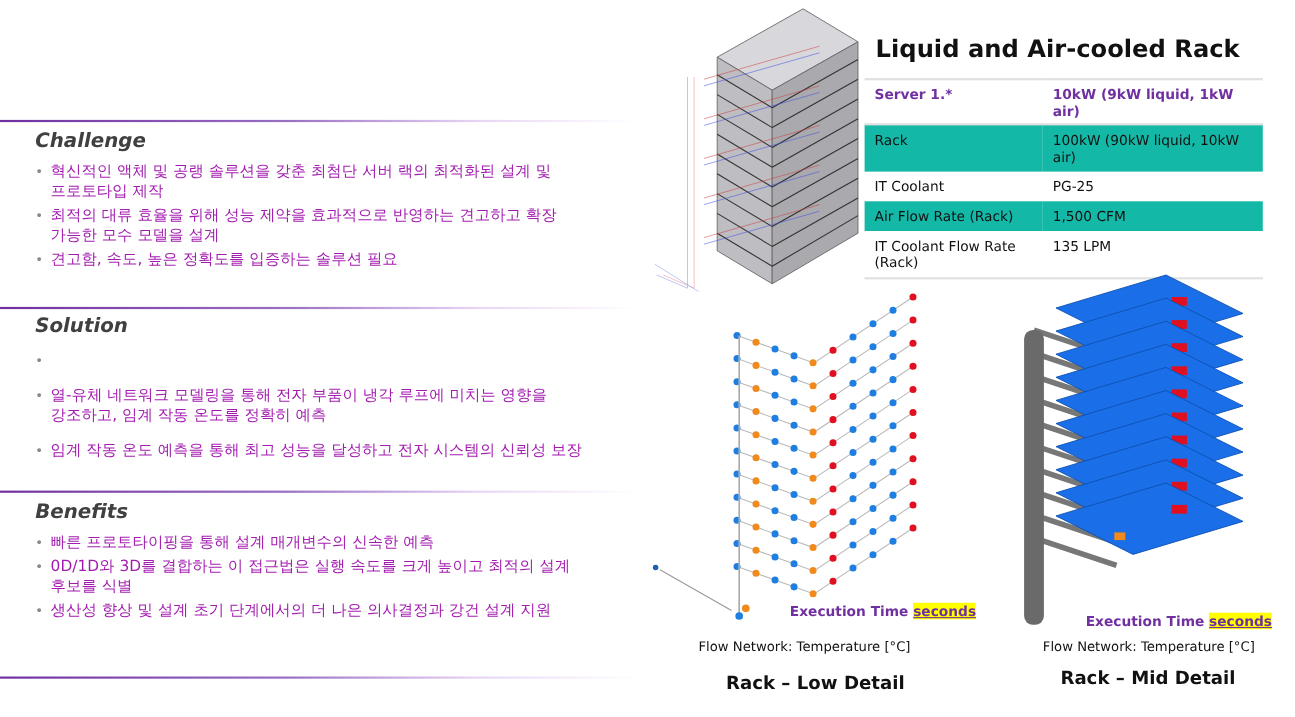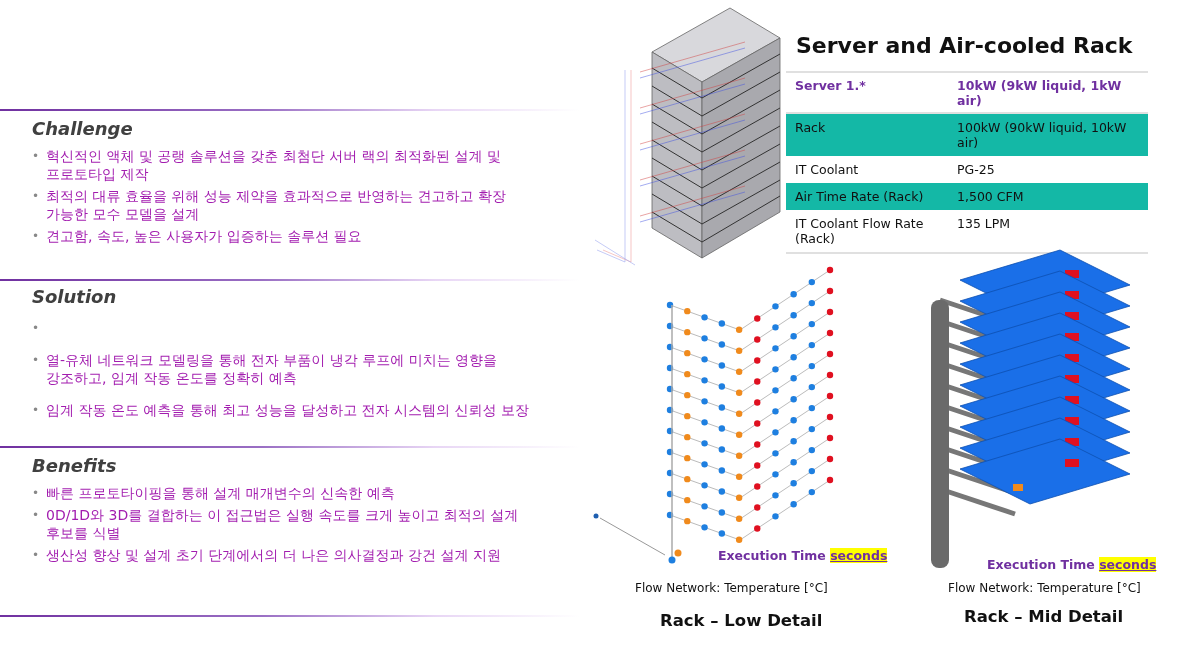--- a/index.html
+++ b/index.html
@@ -39,21 +39,21 @@
 <div class="divider" style="top:109px;"></div>
 <div class="divider" style="top:279px;"></div>
 <div class="divider" style="top:446px;"></div>
 <div class="divider" style="top:615px;"></div>
 
 <div class="section" style="top:118px;">
   <h2>Challenge</h2>
   <ul>
     <li style="margin-bottom:4px;"><span>혁신적인 액체 및 공랭 솔루션을 갖춘 최첨단 서버 랙의 최적화된 설계 및</span><br><span>프로토타입 제작</span></li>
     <li style="margin-bottom:4px;"><span>최적의 대류 효율을 위해 성능 제약을 효과적으로 반영하는 견고하고 확장</span><br><span>가능한 모수 모델을 설계</span></li>
-    <li><span>견고함, 속도, 높은 사용자가 입증하는 솔루션 필요</span></li>
+    <li><span>견고함, 속도, 높은 정확도를 입증하는 솔루션 필요</span></li>
   </ul>
 </div>
 
 <div class="section" style="top:286px;">
   <h2 style="margin-bottom:12px;">Solution</h2>
   <ul>
     <li style="margin-bottom:14px;"><br></li>
     <li style="margin-bottom:14px;"><span>열-유체 네트워크 모델링을 통해 전자 부품이 냉각 루프에 미치는 영향을</span><br><span>강조하고, 임계 작동 온도를 정확히 예측</span></li>
     <li><span>임계 작동 온도 예측을 통해 최고 성능을 달성하고 전자 시스템의 신뢰성 보장</span></li>
   </ul>
@@ -104,37 +104,37 @@
       <line x1="45" y1="114" x2="150" y2="84" stroke="#4050e0"></line>
     <line x1="45" y1="144" x2="150" y2="114" stroke="#d04040"></line>
       <line x1="45" y1="150" x2="150" y2="120" stroke="#4050e0"></line>
     <line x1="45" y1="180" x2="150" y2="150" stroke="#d04040"></line>
       <line x1="45" y1="186" x2="150" y2="156" stroke="#4050e0"></line>
     <line x1="45" y1="216" x2="150" y2="186" stroke="#d04040"></line>
       <line x1="45" y1="222" x2="150" y2="192" stroke="#4050e0"></line>
   </g>
 </svg>
 
-<div class="table-title">Server and Air-cooled Rack</div>
+<div class="table-title">Liquid and Air-cooled Rack</div>
 <table class="spec-table">
   <tbody>
       <tr class="hdr">
     <td class="k">Server 1.*</td>
     <td class="v">10kW (9kW liquid, 1kW air)</td>
   </tr>
   <tr class="shade tall">
     <td class="k">Rack</td>
     <td class="v">100kW (90kW liquid, 10kW air)</td>
   </tr>
   <tr class="tall">
     <td class="k">IT Coolant</td>
     <td class="v">PG-25</td>
   </tr>
   <tr class="shade tall">
-    <td class="k">Air Time Rate (Rack)</td>
+    <td class="k">Air Flow Rate (Rack)</td>
     <td class="v">1,500 CFM</td>
   </tr>
   <tr class="last tall">
     <td class="k">IT Coolant Flow Rate (Rack)</td>
     <td class="v">135 LPM</td>
   </tr>
 </tbody>
   </table>
 
 <svg class="sim" style="left:590px; top:245px;" width="250" height="320" viewBox="0 0 250 320">

